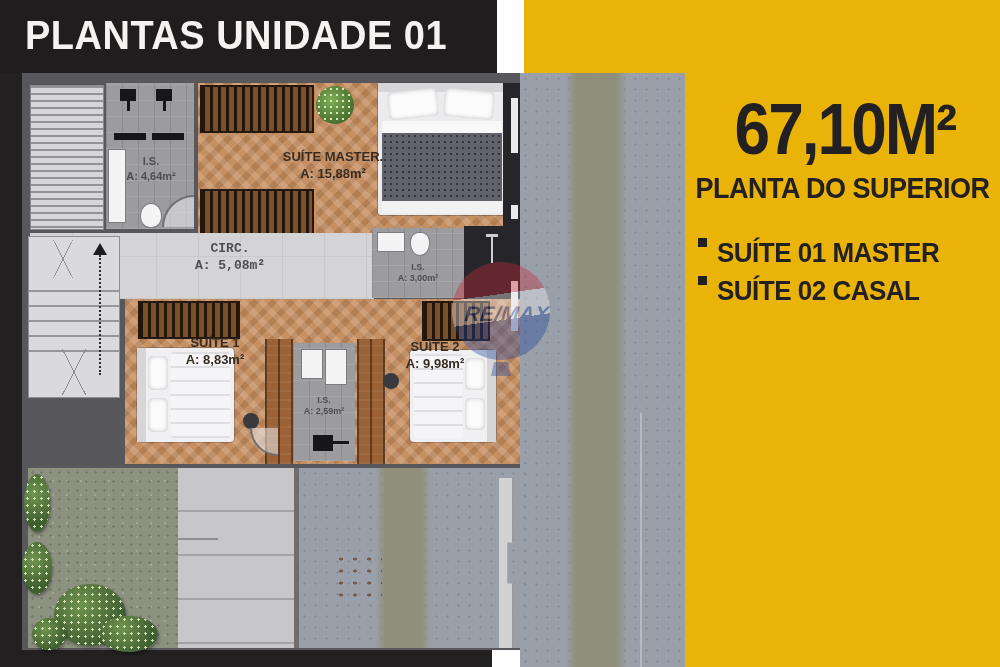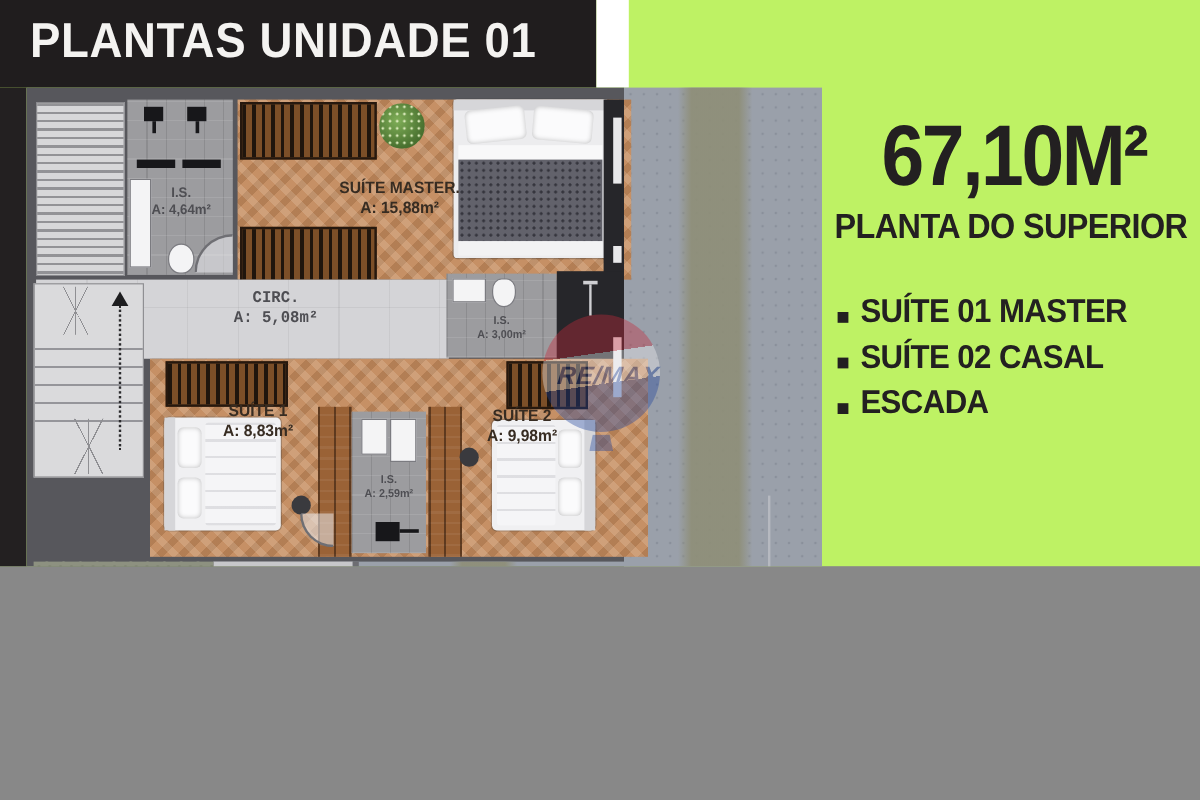--- a/index.html
+++ b/index.html
@@ -1,39 +1,39 @@
 <!DOCTYPE html>
 <html><head>
 <meta charset="utf-8">
 <style>
   html,body{margin:0;padding:0;background:#888;}
   #stage{
-    position:relative;width:1000px;height:472px;overflow:hidden;
-    background:#bef264;
+    position:relative;width:1000px;height:667px;overflow:hidden;
+    background:#eab308;
     font-family:"Liberation Sans","DejaVu Sans",sans-serif;
     -webkit-font-smoothing:antialiased;
   }
   .abs{position:absolute;}
   
   .banner{left:0;top:0;width:497px;height:73px;background:#201d1e;}
   .banner-title{left:25px;top:12px;color:#f4f3f1;font-size:38px;font-weight:800;letter-spacing:.5px;white-space:nowrap;transform:scaleY(1.08);transform-origin:left top;}
   .white-strip-top{left:497px;top:0;width:27px;height:73px;background:#ffffff;}
   .black-col-left{left:0;top:73px;width:22px;height:594px;background:#232021;}
   .black-bar-bottom{left:0;top:650px;width:492px;height:17px;background:#232021;}
   .white-strip-bottom{left:492px;top:650px;width:34px;height:17px;background:#ffffff;}
 
   
   #plan{left:22px;top:73px;width:498px;height:577px;background:#57575c;}
   
   .tiles{background-color:#9c9c9f;background-image:
      repeating-linear-gradient(0deg,rgba(255,255,255,.10) 0 1px,transparent 1px 16px),
      repeating-linear-gradient(90deg,rgba(0,0,0,.10) 0 1px,transparent 1px 16px);}
   .wood{background-color:#c69065;background-image:
      repeating-linear-gradient(45deg,rgba(255,244,230,.16) 0 6px,transparent 6px 13px),
-     repeating-linear-gradient(-45deg,rgba(110,63,25,.22) 0 6px,transparent 6px 13px); padding-left: 20px;}
+     repeating-linear-gradient(-45deg,rgba(110,63,25,.22) 0 6px,transparent 6px 13px);}
   .planks{background-color:#9a6236;background-image:
      repeating-linear-gradient(90deg,rgba(20,8,2,.45) 0 2px,transparent 2px 13px),
      repeating-linear-gradient(0deg,rgba(255,255,255,.06) 0 2px,transparent 2px 9px);}
   .slats{background-color:#7c4f28;background-image:
      repeating-linear-gradient(90deg,#1f150d 0 3px,transparent 3px 8px);
      border:2px solid #26180e;}
   .louver{background-color:#d7d7d9;background-image:
      repeating-linear-gradient(180deg,rgba(90,90,95,.55) 0 2px,transparent 2px 7px);
      border:1px solid #8a8a8e;}
   .lightfloor{background-color:#d4d4d7;background-image:
@@ -94,21 +94,21 @@
     background:linear-gradient(180deg,#c6293a 0 52px,#f3f3f5 52px 78px,#20449c 78px);}
   .wm-text{position:absolute;left:0;top:40px;width:100%;text-align:center;color:#20449c;
     font-size:21px;font-weight:800;font-style:italic;letter-spacing:.5px;transform:skewX(-6deg);}
   .wm-basket{position:absolute;left:39px;top:100px;width:20px;height:14px;background:#20449c;
     clip-path:polygon(15% 0,85% 0,100% 100%,0 100%);}
 
   
   .info-area{left:700px;top:88px;width:290px;text-align:center;color:#232021;font-size:64px;font-weight:800;letter-spacing:-2px;white-space:nowrap;transform:scaleY(1.12);transform-origin:center top;}
   .info-sub{left:690px;top:172px;width:305px;text-align:center;color:#232021;font-size:27px;font-weight:800;letter-spacing:-0.5px;white-space:nowrap;transform:scaleY(1.08);transform-origin:center top;}
   .legend{left:698px;top:238px;width:300px;}
-  .legend-row{display:flex;align-items:flex-end;height:38px;}
+  .legend-row{display:flex;align-items:flex-start;height:38px;}
   .legend-bullet{width:9px;height:9px;background:#232021;margin:0 10px 7px 0;flex:0 0 auto;}
   .legend-label{color:#232021;font-size:26px;font-weight:800;letter-spacing:-0.5px;white-space:nowrap;transform:scaleY(1.06);transform-origin:left bottom;}
 </style>
 </head>
 <body>
 
 <div id="stage">
 
   <div class="abs banner">
     <div class="abs banner-title">PLANTAS UNIDADE 01</div>
@@ -268,20 +268,16 @@
     <div class="abs info-sub">PLANTA DO SUPERIOR</div>
     <div class="abs legend">
       <div class="legend-row">
         <span class="legend-bullet"></span>
         <span class="legend-label">SUÍTE 01  MASTER</span>
       </div>
       <div class="legend-row">
         <span class="legend-bullet"></span>
         <span class="legend-label">SUÍTE 02 CASAL</span>
       </div>
-      <div class="legend-row">
-        <span class="legend-bullet"></span>
-        <span class="legend-label">ESCADA</span>
-      </div>
     </div>
   </div>
 
 </div>
 
 </body></html>

